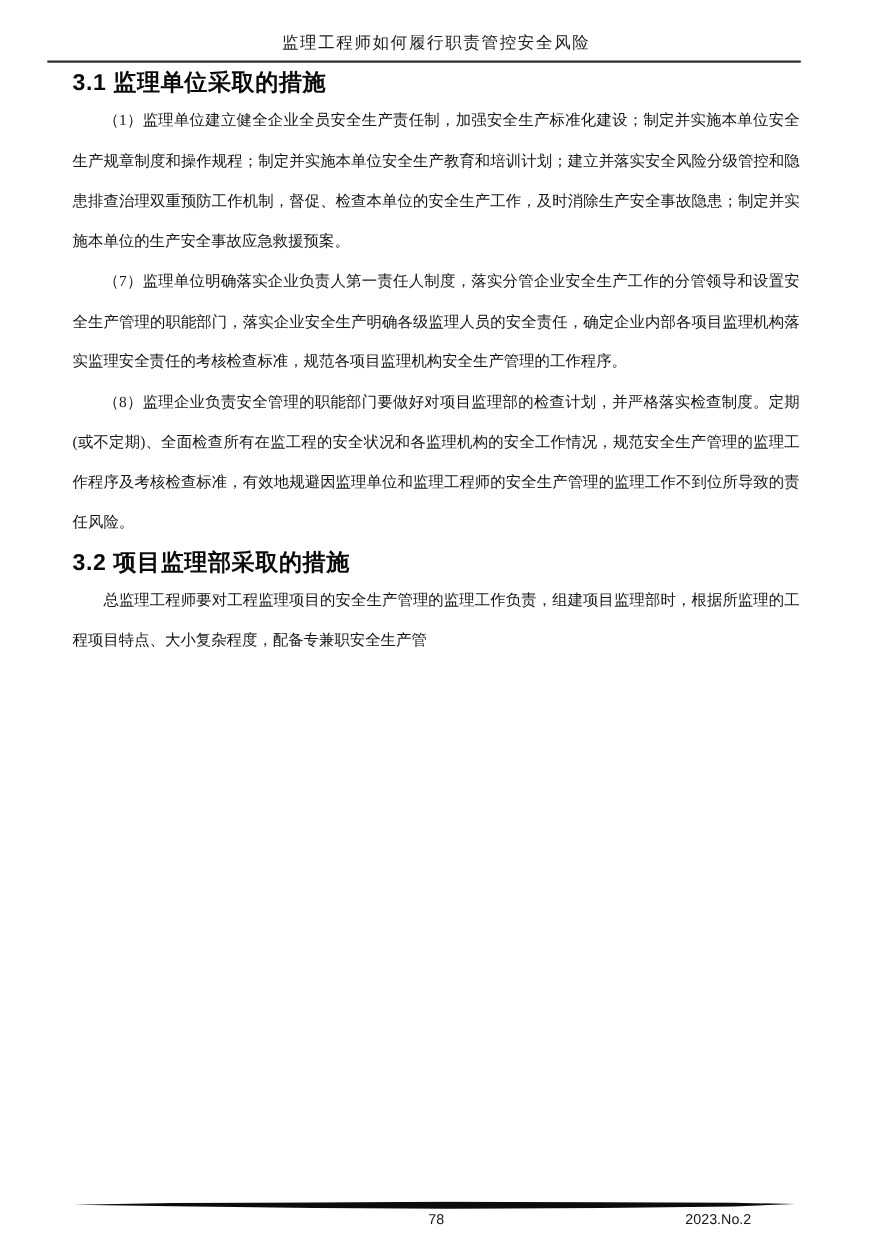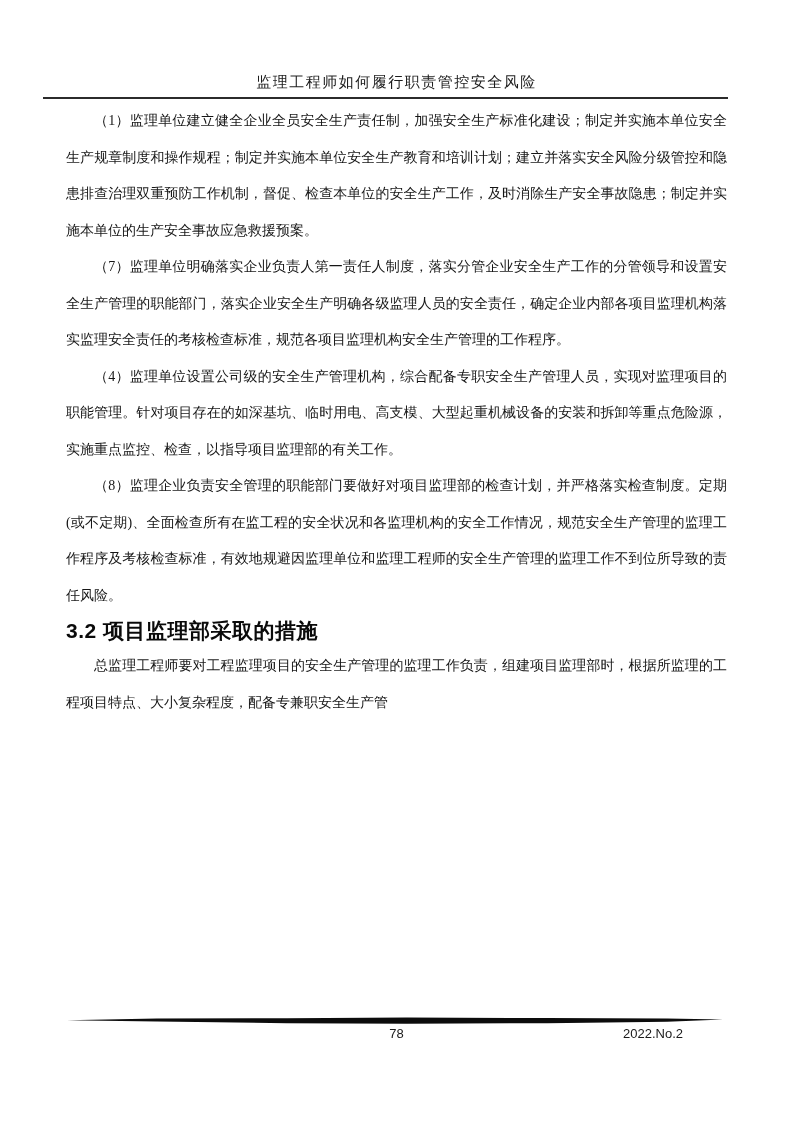--- a/index.html
+++ b/index.html
@@ -11,21 +11,21 @@
     position: relative;
     width: 793px;
     height: 1122px;
     background: #ffffff;
     color: #141414;
     font-family: "Liberation Serif", "DejaVu Serif", serif;
     overflow: hidden;
     box-sizing: border-box;
   }
   .running-head {
-    padding-top: 72px;
+    padding-top: 30px;
     text-align: center;
   }
   .running-title {
     display: inline-block;
     font-size: 15px;
     letter-spacing: 1.5px;
     color: #1c1c1c;
     line-height: 20px;
   }
   .head-rule {
@@ -51,21 +51,21 @@
     margin: 0;
     font-size: 14px;
     line-height: 36.5px;
     text-align: justify;
     text-indent: 2em;
     color: #161616;
   }
   .footer {
     position: absolute;
     left: 0;
-    top: 1017px;
+    top: 1092px;
     width: 793px;
   }
   .foot-rule {
     display: block;
     margin-left: 67px;
     width: 656px;
     height: 8px;
   }
   .foot-row {
     position: relative;
@@ -94,35 +94,35 @@
 <div class="page">
 
   <div class="running-head">
     <span class="running-title">监理工程师如何履行职责管控安全风险</span>
   </div>
 
   <div class="head-rule"></div>
 
   <div class="content">
 
+    <h2 class="sec-heading">3.1 监理单位采取的措施</h2>
 
     <p class="para">（1）监理单位建立健全企业全员安全生产责任制，加强安全生产标准化建设；制定并实施本单位安全生产规章制度和操作规程；制定并实施本单位安全生产教育和培训计划；建立并落实安全风险分级管控和隐患排查治理双重预防工作机制，督促、检查本单位的安全生产工作，及时消除生产安全事故隐患；制定并实施本单位的生产安全事故应急救援预案。</p>
     <p class="para">（7）监理单位明确落实企业负责人第一责任人制度，落实分管企业安全生产工作的分管领导和设置安全生产管理的职能部门，落实企业安全生产明确各级监理人员的安全责任，确定企业内部各项目监理机构落实监理安全责任的考核检查标准，规范各项目监理机构安全生产管理的工作程序。</p>
-    <p class="para">（4）监理单位设置公司级的安全生产管理机构，综合配备专职安全生产管理人员，实现对监理项目的职能管理。针对项目存在的如深基坑、临时用电、高支模、大型起重机械设备的安装和拆卸等重点危险源，实施重点监控、检查，以指导项目监理部的有关工作。</p>
     <p class="para">（8）监理企业负责安全管理的职能部门要做好对项目监理部的检查计划，并严格落实检查制度。定期(或不定期)、全面检查所有在监工程的安全状况和各监理机构的安全工作情况，规范安全生产管理的监理工作程序及考核检查标准，有效地规避因监理单位和监理工程师的安全生产管理的监理工作不到位所导致的责任风险。</p>
 
     <h2 class="sec-heading">3.2 项目监理部采取的措施</h2>
 
     <p class="para">总监理工程师要对工程监理项目的安全生产管理的监理工作负责，组建项目监理部时，根据所监理的工程项目特点、大小复杂程度，配备专兼职安全生产管</p>
 
   </div>
 
   <div class="footer">
     <svg class="foot-rule" viewBox="0 0 656 8" preserveAspectRatio="none" aria-hidden="true">
       <polygon fill="#0c0c0c" points="0,3.2 90,1.6 220,1.2 340,0.6 480,1.0 600,1.4 656,2.6 600,4.8 480,6.2 340,6.8 220,6.2 90,4.6"></polygon>
     </svg>
     <div class="foot-row">
       <span class="page-num">78</span>
-      <span class="issue">2022.No.2</span>
+      <span class="issue">2023.No.2</span>
     </div>
   </div>
 
 </div>
 
 </body></html>

